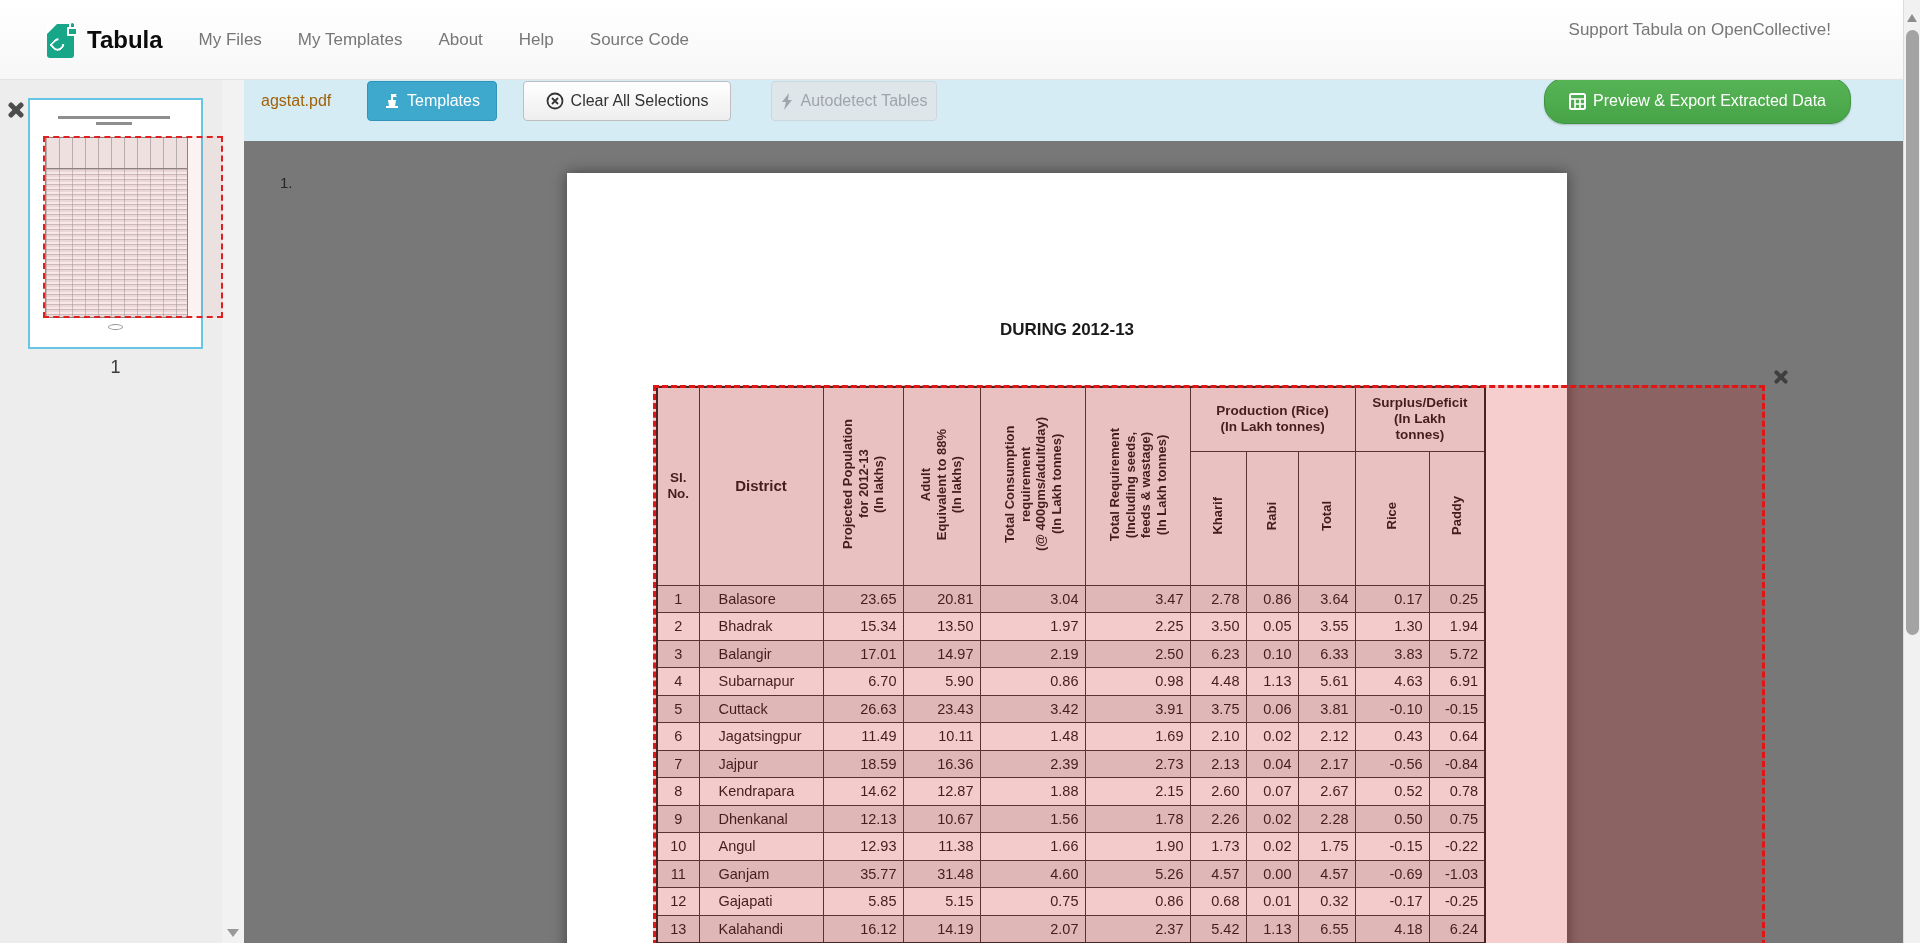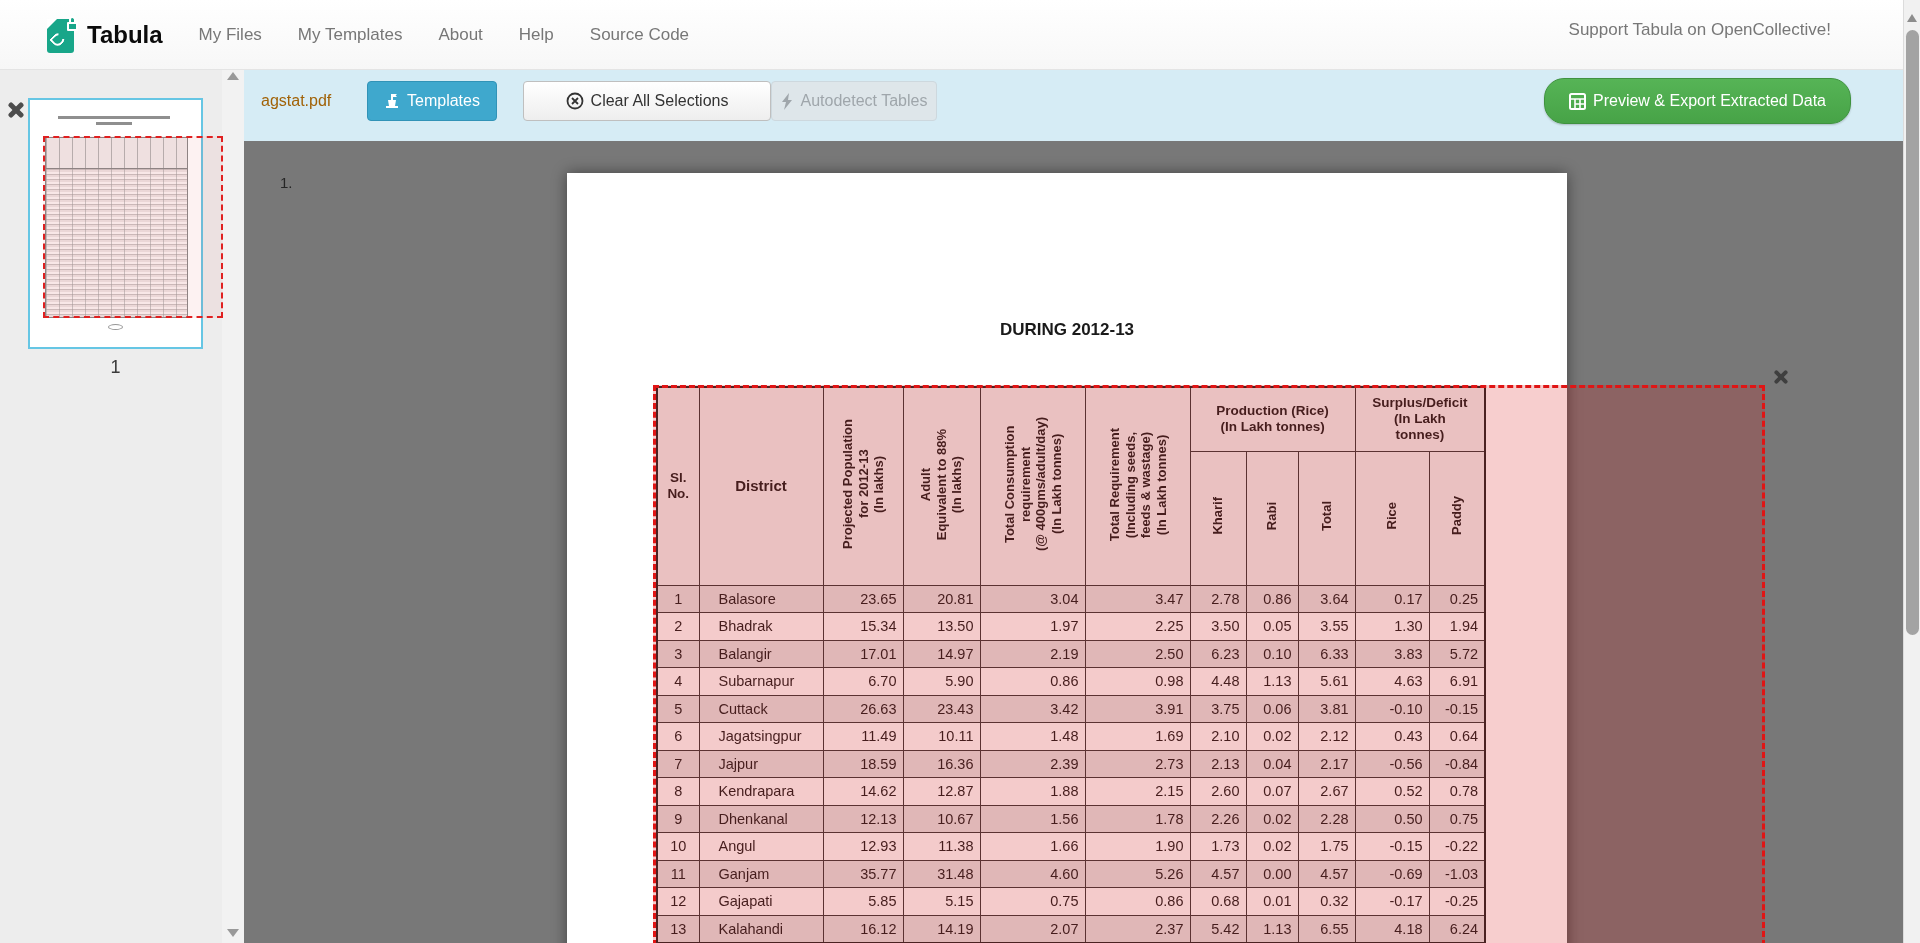--- a/index.html
+++ b/index.html
@@ -1,20 +1,20 @@
 <!DOCTYPE html>
 <html><head>
 <meta charset="utf-8">
 <style>
   * { box-sizing: border-box; margin: 0; padding: 0; }
   html, body { width: 1920px; height: 943px; overflow: hidden;
     font-family: "Liberation Sans", sans-serif; background: #fff; }
 
   
-  .navbar { position: absolute; left: 0; top: 0; width: 1920px; height: 70px;
+  .navbar { position: absolute; left: 0; top: 0; width: 1920px; height: 80px;
     background: linear-gradient(#ffffff, #f7f7f7); border-bottom: 1px solid #e4e4e4;
     display: flex; align-items: center; z-index: 20; }
   .logo { width: 31px; height: 38px; margin-left: 47px; position: relative; flex: none; }
   .logo .doc { position: absolute; left: 0; top: 3px; width: 27px; height: 34px;
     background: #18a689; border-radius: 3px; }
   .logo .fold { position: absolute; left: 0; top: 3px; width: 0; height: 0;
     border-top: 10px solid #fff; border-right: 10px solid transparent; }
   .logo .swirl { position: absolute; left: 5px; top: 17px; width: 12px; height: 13px;
     border: 2.5px solid #fff; border-radius: 50% 50% 50% 0; border-top-color: transparent;
     transform: rotate(45deg); }
@@ -29,21 +29,21 @@
 
   
   .toolbar { position: absolute; left: 244px; top: 62px; width: 1660px; height: 79px;
     background: #d6ecf5; z-index: 10; }
   .filename { position: absolute; left: 17px; top: 19px; height: 40px; line-height: 40px;
     font-size: 16px; color: #a16207; }
   .btn { position: absolute; top: 19px; height: 40px; border-radius: 4px; font-size: 16px;
     display: flex; align-items: center; justify-content: center; gap: 7px; cursor: pointer;
     font-family: inherit; border: 1px solid transparent; }
   .btn-templates { left: 123px; width: 130px; background: #3fa8cd; border-color: #3193b7; color: #fff; }
-  .btn-clear { left: 279px; width: 248px; background: linear-gradient(#ffffff, #eeeeee);
+  .btn-clear { left: 279px; width: 208px; background: linear-gradient(#ffffff, #eeeeee);
     border-color: #bfbfbf; color: #333; }
   .btn-autodetect { left: 527px; width: 166px; background: #dee6ea; border-color: #cdd8de;
     color: #9fa6ab; cursor: default; }
   .btn-export { right: 53px; top: 16px; height: 46px; width: 307px;
     background: linear-gradient(#56b456, #47a347); border-color: #3f923f; color: #fff;
     box-shadow: 0 1px 2px rgba(0,0,0,.2); border-radius: 20px; }
   .btn svg { flex: none; }
 
   
   .sidebar { position: absolute; left: 0; top: 62px; width: 244px; height: 881px;

